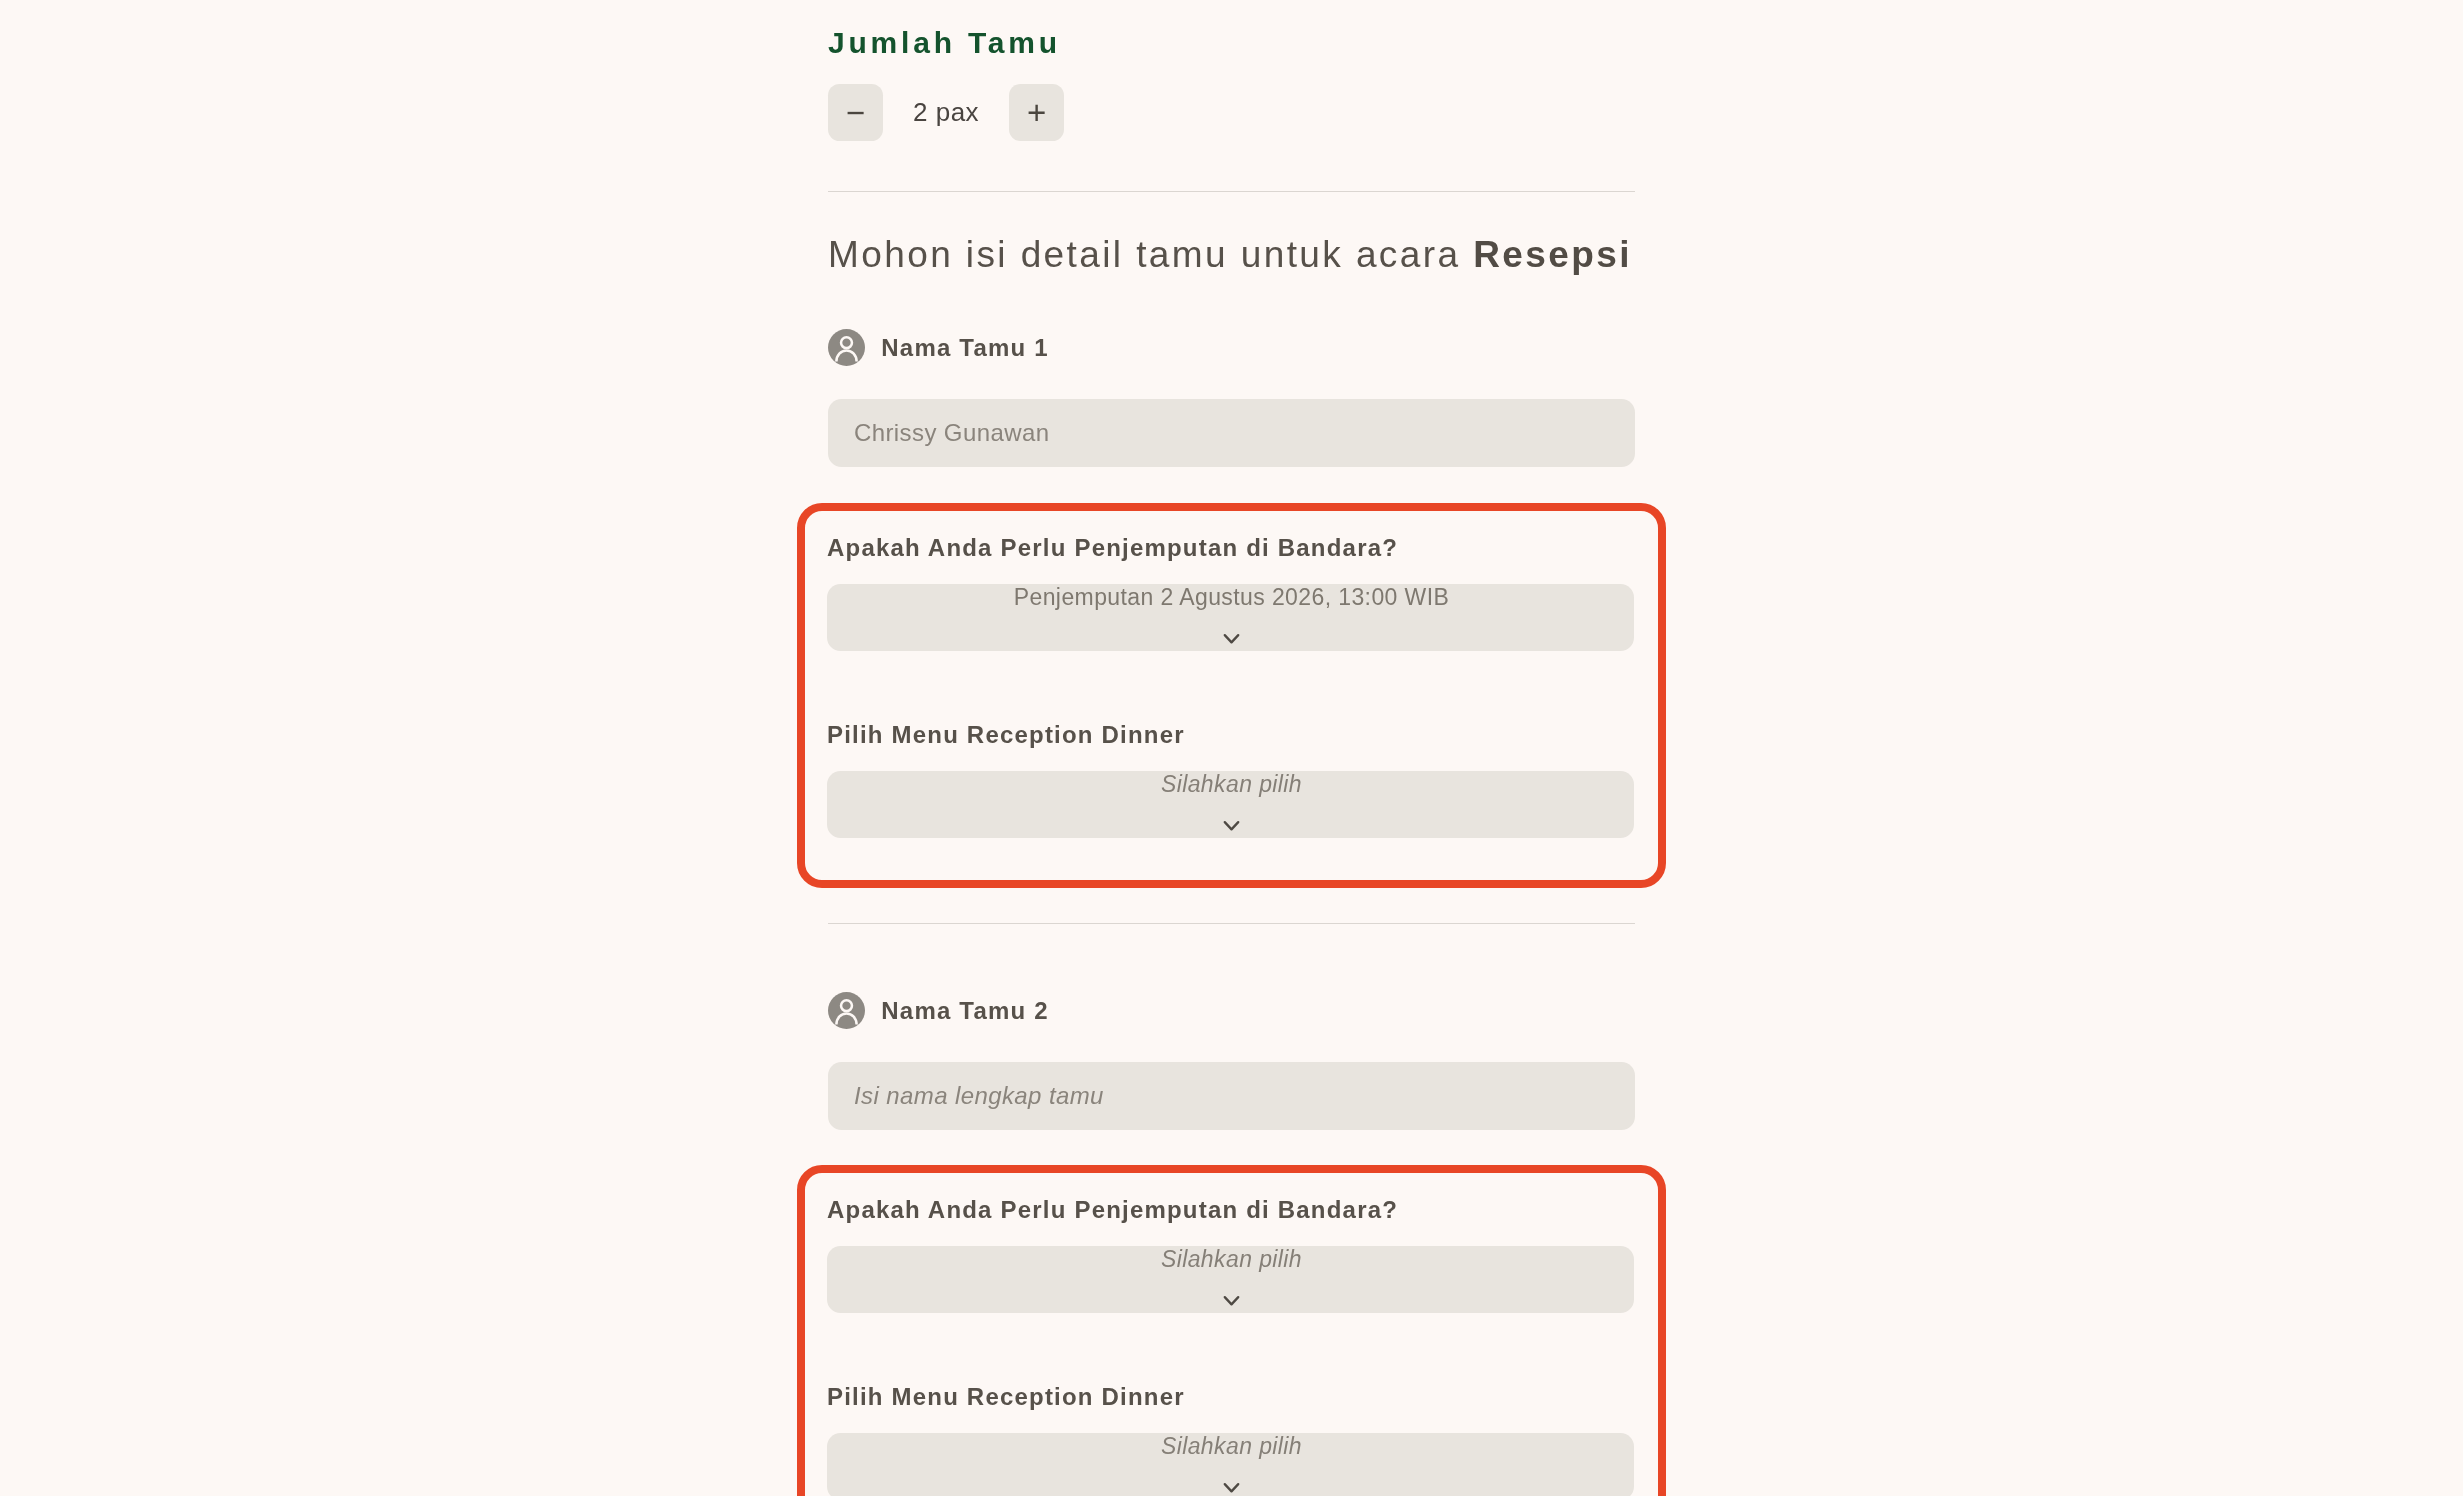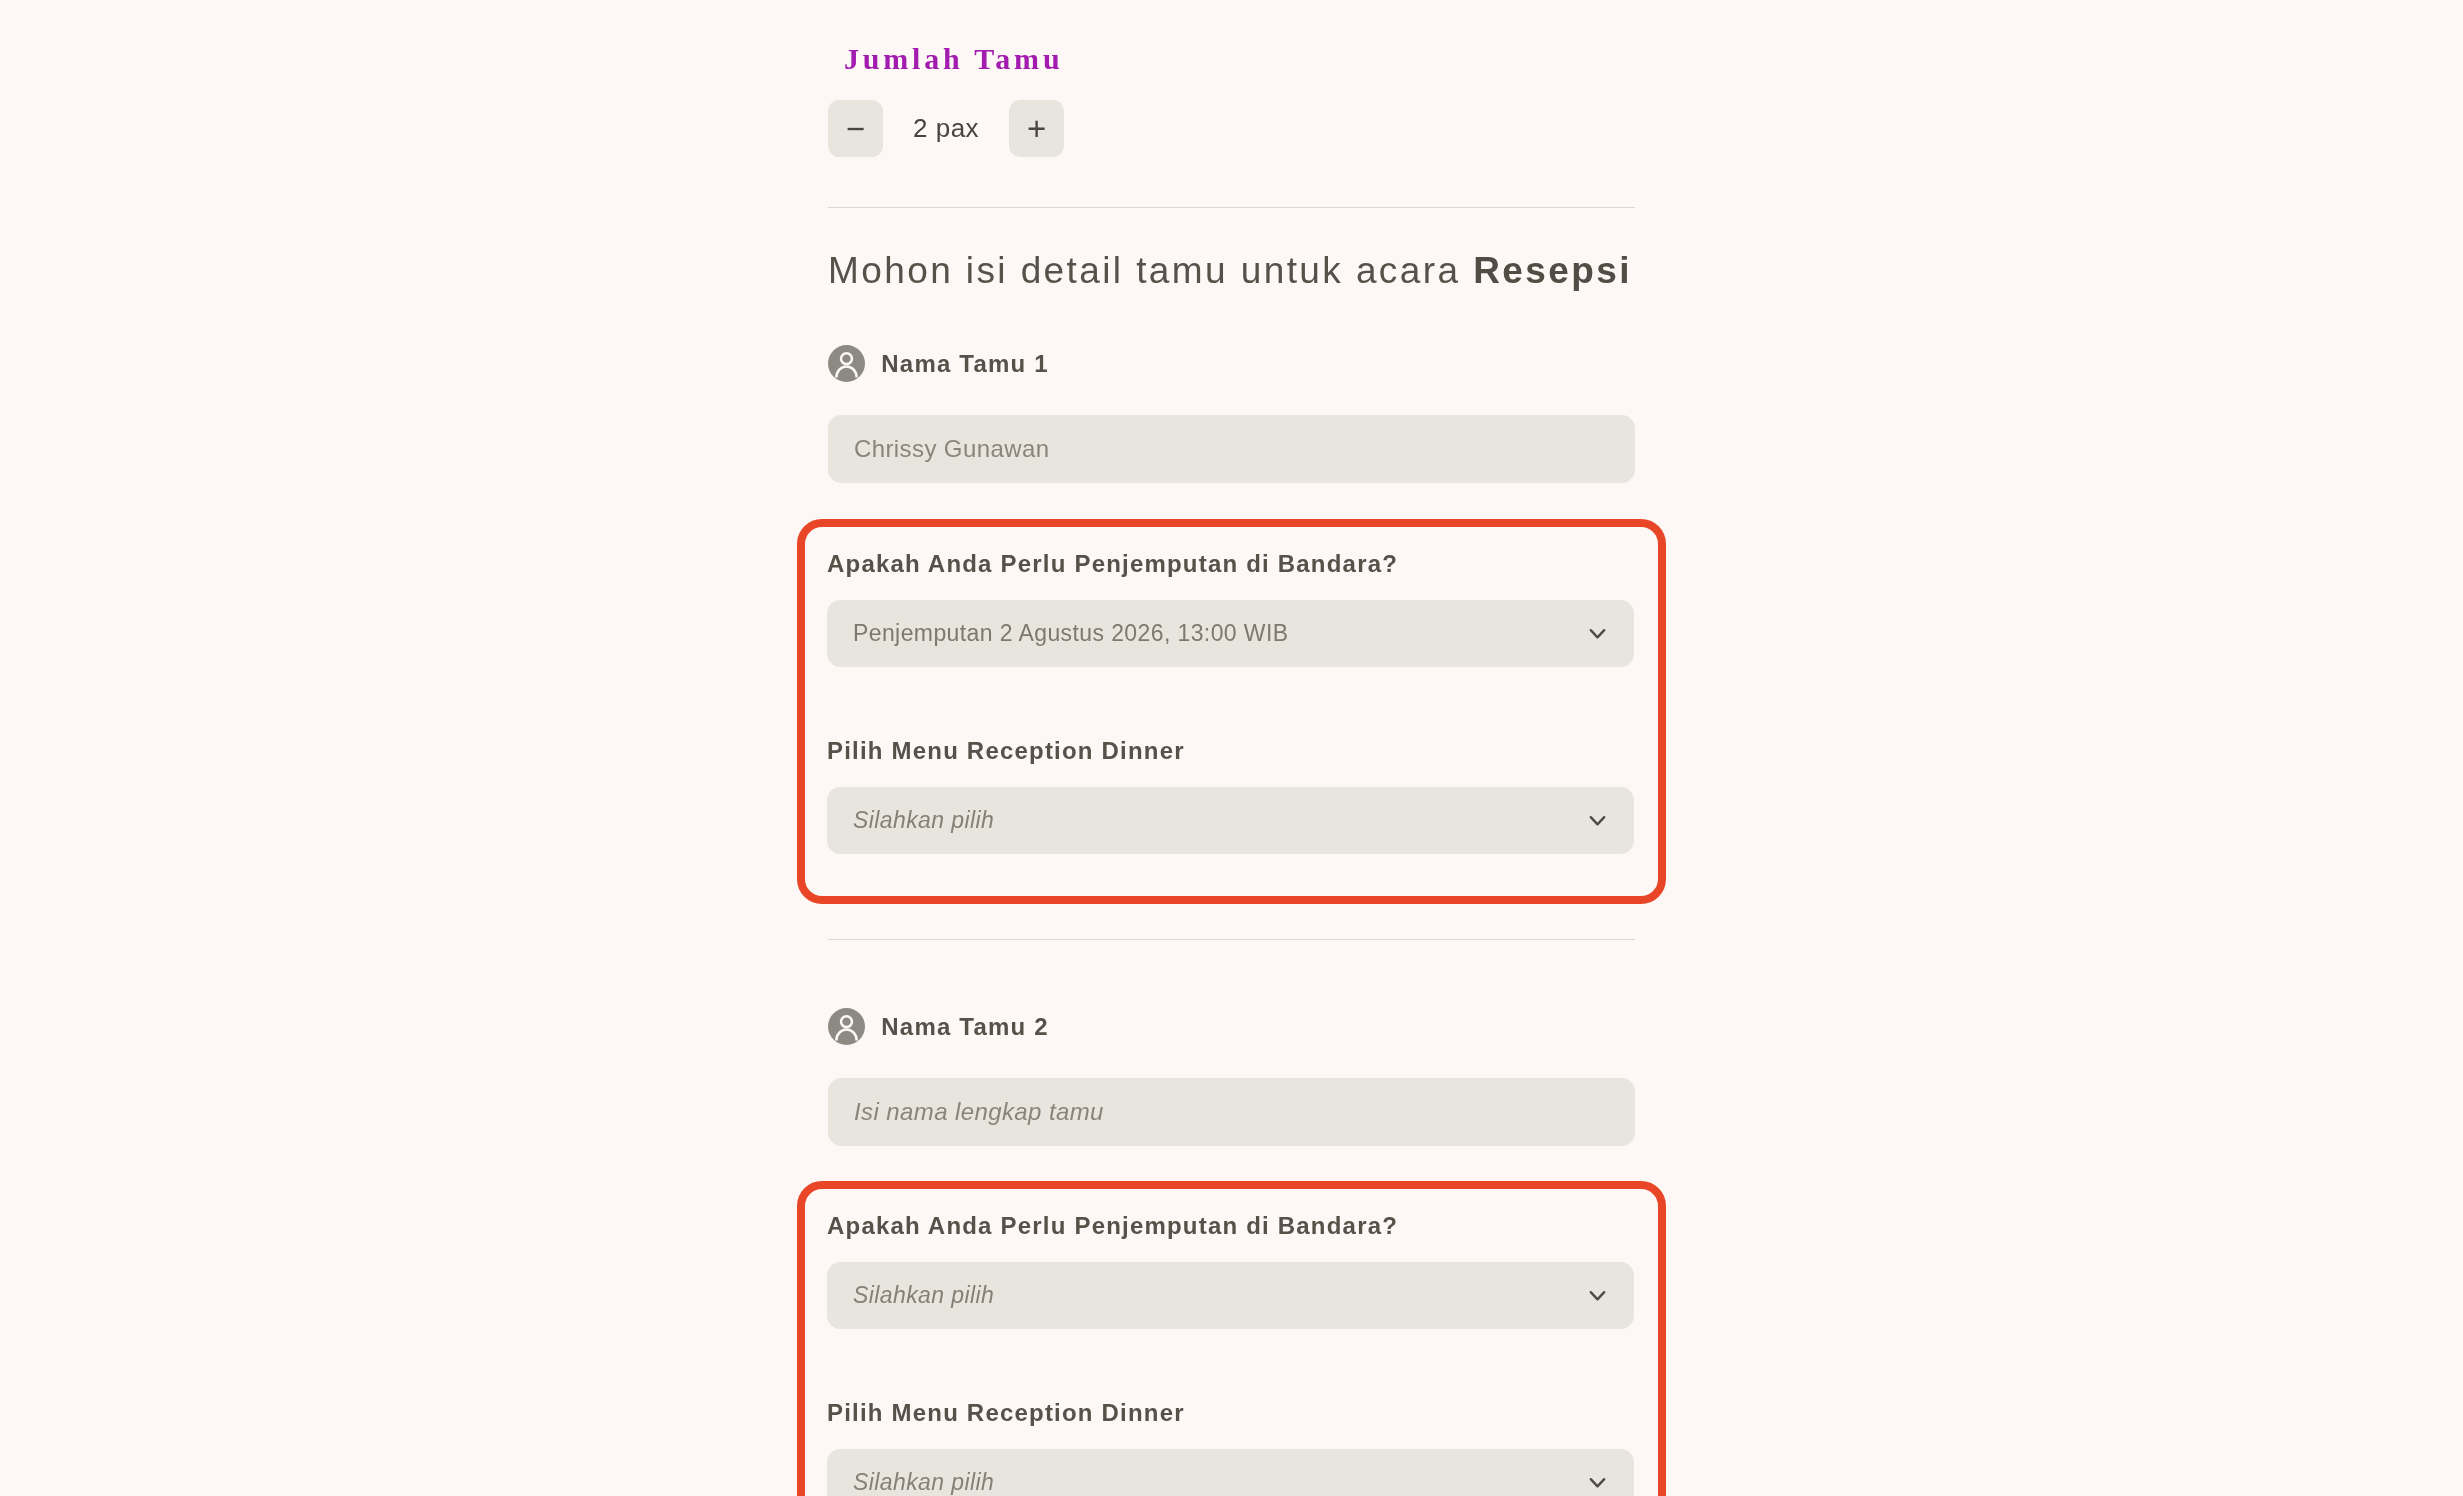--- a/index.html
+++ b/index.html
@@ -12,27 +12,26 @@
   }
   .column {
     width: 807px;
     margin: 0 auto;
     padding-top: 25px;
     position: relative;
   }
 
   
   .gc-title {
-    margin: 16px;
+    margin: 0;
     font-size: 30px;
     font-weight: 600;
     letter-spacing: 3.8px;
-    color: #a21caf;
+    color: #14532d;
     line-height: 35px;
-    font-family: Liberation Serif, serif;
   }
   .stepper {
     margin-top: 24px;
     display: flex;
     align-items: center;
     height: 57px;
   }
   .stepper-btn {
     width: 55px; height: 57px;
     border: none;
@@ -133,20 +132,21 @@
   .select-field {
     width: 807px;
     height: 67px;
     border-radius: 13.4px;
     background: #E8E4DE;
     display: flex;
     align-items: center;
     justify-content: space-between;
     padding: 0 24px 0 26px;
     cursor: pointer;
+    flex-direction: column;
   }
   .select-value {
     font-size: 23px;
     letter-spacing: 0.4px;
     color: #7E786F;
   }
   .select-value.is-placeholder {
     font-style: italic;
     color: #857F77;
     text-align: center;

